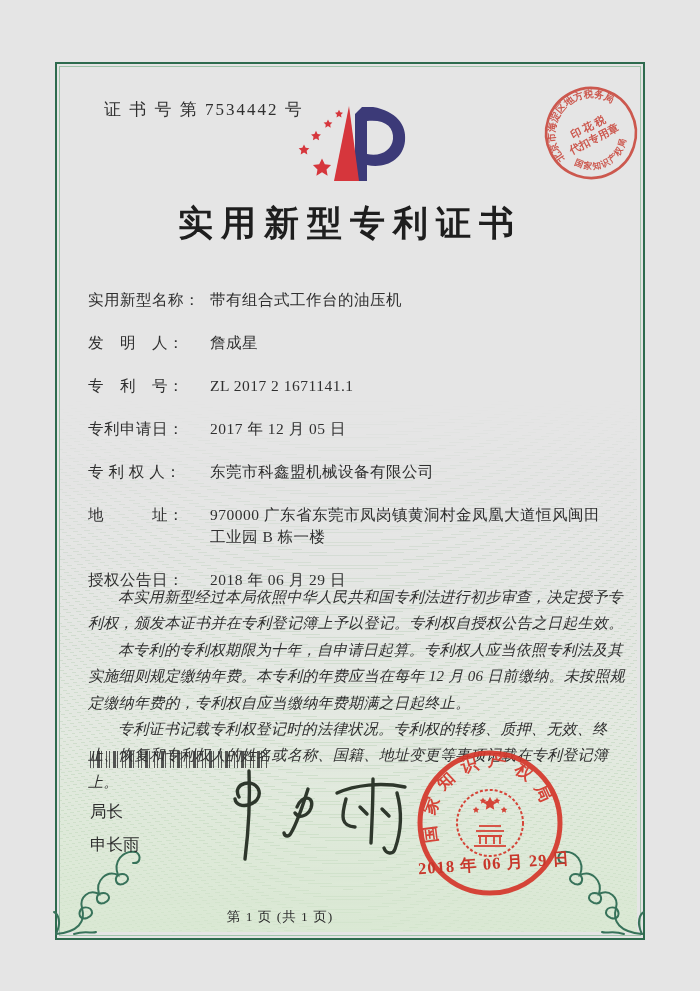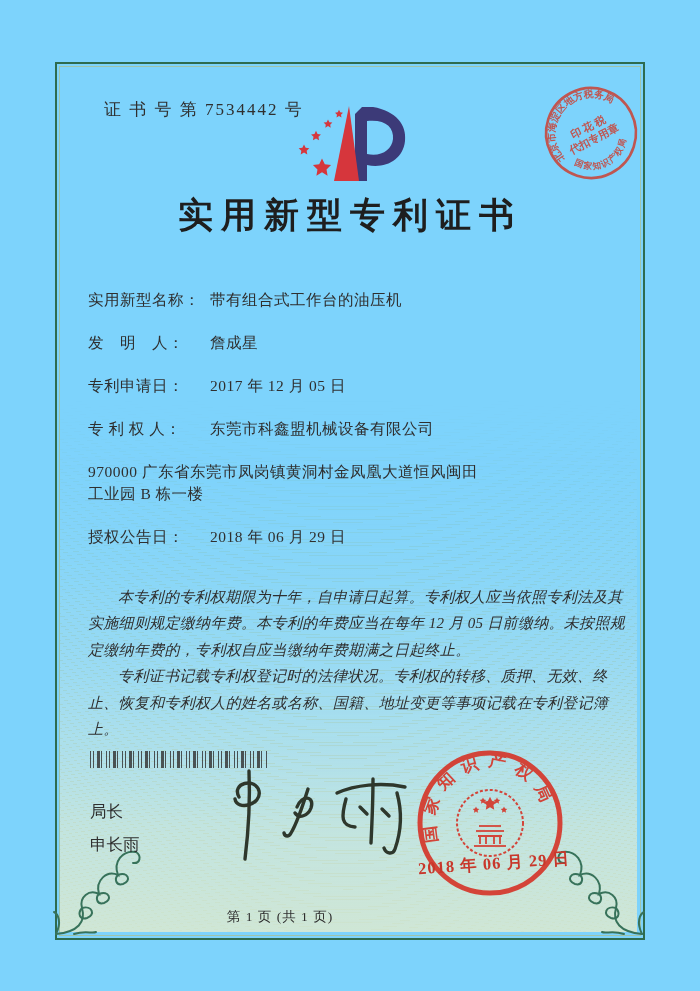--- a/index.html
+++ b/index.html
@@ -1,39 +1,39 @@
 <!DOCTYPE html>
 <html><head>
 <meta charset="utf-8">
 <style>
   html,body{margin:0;padding:0;background:#ffffff;}
   .page{
     position:relative;width:700px;height:991px;margin:0 auto;
-    background:#7dd3fc;overflow:hidden;
+    background:#e5e5e5;overflow:hidden;
     font-family:"Liberation Serif","DejaVu Serif",serif;
     color:#2f2f2f;
   }
   
   .frame{position:absolute;left:55px;top:62px;width:586px;height:874px;
     border:2px solid #2e6b4e;z-index:1;}
   .frame::after{content:"";position:absolute;inset:2px;border:1px solid #9fc4aa;}
   
   .guilloche{position:absolute;left:59px;top:400px;width:578px;height:532px;z-index:0;
     background-image:
       linear-gradient(180deg, rgba(231,241,227,0) 0%, rgba(226,238,220,0.55) 60%, rgba(216,232,209,0.9) 100%),
       repeating-radial-gradient(ellipse 170% 460px at 50% 150%, rgba(122,168,122,0.55) 0 1px, rgba(122,168,122,0) 1px 7px);
     -webkit-mask-image:linear-gradient(180deg, transparent 0%, rgba(0,0,0,.45) 35%, #000 80%);
     mask-image:linear-gradient(180deg, transparent 0%, rgba(0,0,0,.45) 35%, #000 80%);
   }
   
   .cert-no{position:absolute;left:104px;top:98px;font-size:17px;letter-spacing:2px;z-index:2;}
   .logo{position:absolute;left:292px;top:104px;width:120px;height:94px;z-index:2;}
   .tax-stamp{position:absolute;left:542px;top:84px;width:98px;height:98px;z-index:3;
     transform:rotate(-27deg);opacity:.88;}
-  .title{position:absolute;left:0;top:192px;width:700px;text-align:center;
+  .title{position:absolute;left:0;top:200px;width:700px;text-align:center;
     font-size:35px;font-weight:600;letter-spacing:8px;color:#1e1e1e;z-index:2;}
   
   .fields{position:absolute;left:88px;top:289px;width:540px;z-index:2;font-size:15.5px;line-height:22px;}
   .field-row{display:flex;margin-bottom:21px;}
   .field-label{flex:none;width:122px;letter-spacing:.5px;}
   .field-value{flex:1;white-space:pre-line;letter-spacing:.5px;}
   .grant-row{display:flex;margin-top:0;}
   .grant-left{display:flex;width:305px;}
   .grant-right{display:flex;}
   
@@ -130,43 +130,49 @@
   <div class="fields">
     <div class="field-row">
       <span class="field-label">实用新型名称：</span>
       <span class="field-value">带有组合式工作台的油压机</span>
     </div>
     <div class="field-row">
       <span class="field-label">发　明　人：</span>
       <span class="field-value">詹成星</span>
     </div>
     <div class="field-row">
+      <span class="field-label">专　利　号：</span>
+      <span class="field-value">ZL 2017 2 1671141.1</span>
+    </div>
+    <div class="field-row">
       <span class="field-label">专利申请日：</span>
       <span class="field-value">2017 年 12 月 05 日</span>
     </div>
     <div class="field-row">
       <span class="field-label">专 利 权 人：</span>
       <span class="field-value">东莞市科鑫盟机械设备有限公司</span>
     </div>
     <div class="field-row">
+      <span class="field-label">地　　　址：</span>
       <span class="field-value">970000 广东省东莞市凤岗镇黄洞村金凤凰大道恒风闽田
 工业园 B 栋一楼</span>
     </div>
     <div class="grant-row">
       <div class="grant-left">
         <span class="field-label">授权公告日：</span>
         <span class="field-value">2018 年 06 月 29 日</span>
       </div>
       <div class="grant-right">
       </div>
     </div>
   </div>
 
   <div class="body-text">
-    <p>本专利的专利权期限为十年，自申请日起算。专利权人应当依照专利法及其实施细则规定缴纳年费。本专利的年费应当在每年 12 月 05 日前缴纳。未按照规定缴纳年费的，专利权自应当缴纳年费期满之日起终止。</p>
+    <p>本实用新型经过本局依照中华人民共和国专利法进行初步审查，决定授予专利权，颁发本证书并在专利登记簿上予以登记。专利权自授权公告之日起生效。</p>
+    <p>本专利的专利权期限为十年，自申请日起算。专利权人应当依照专利法及其实施细则规定缴纳年费。本专利的年费应当在每年 12 月 06 日前缴纳。未按照规定缴纳年费的，专利权自应当缴纳年费期满之日起终止。</p>
     <p>专利证书记载专利权登记时的法律状况。专利权的转移、质押、无效、终止、恢复和专利权人的姓名或名称、国籍、地址变更等事项记载在专利登记簿上。</p>
   </div>
 
   <div class="barcode"></div>
 
   <div class="commissioner">
     <div>局长</div>
     <div>申长雨</div>
   </div>
 

